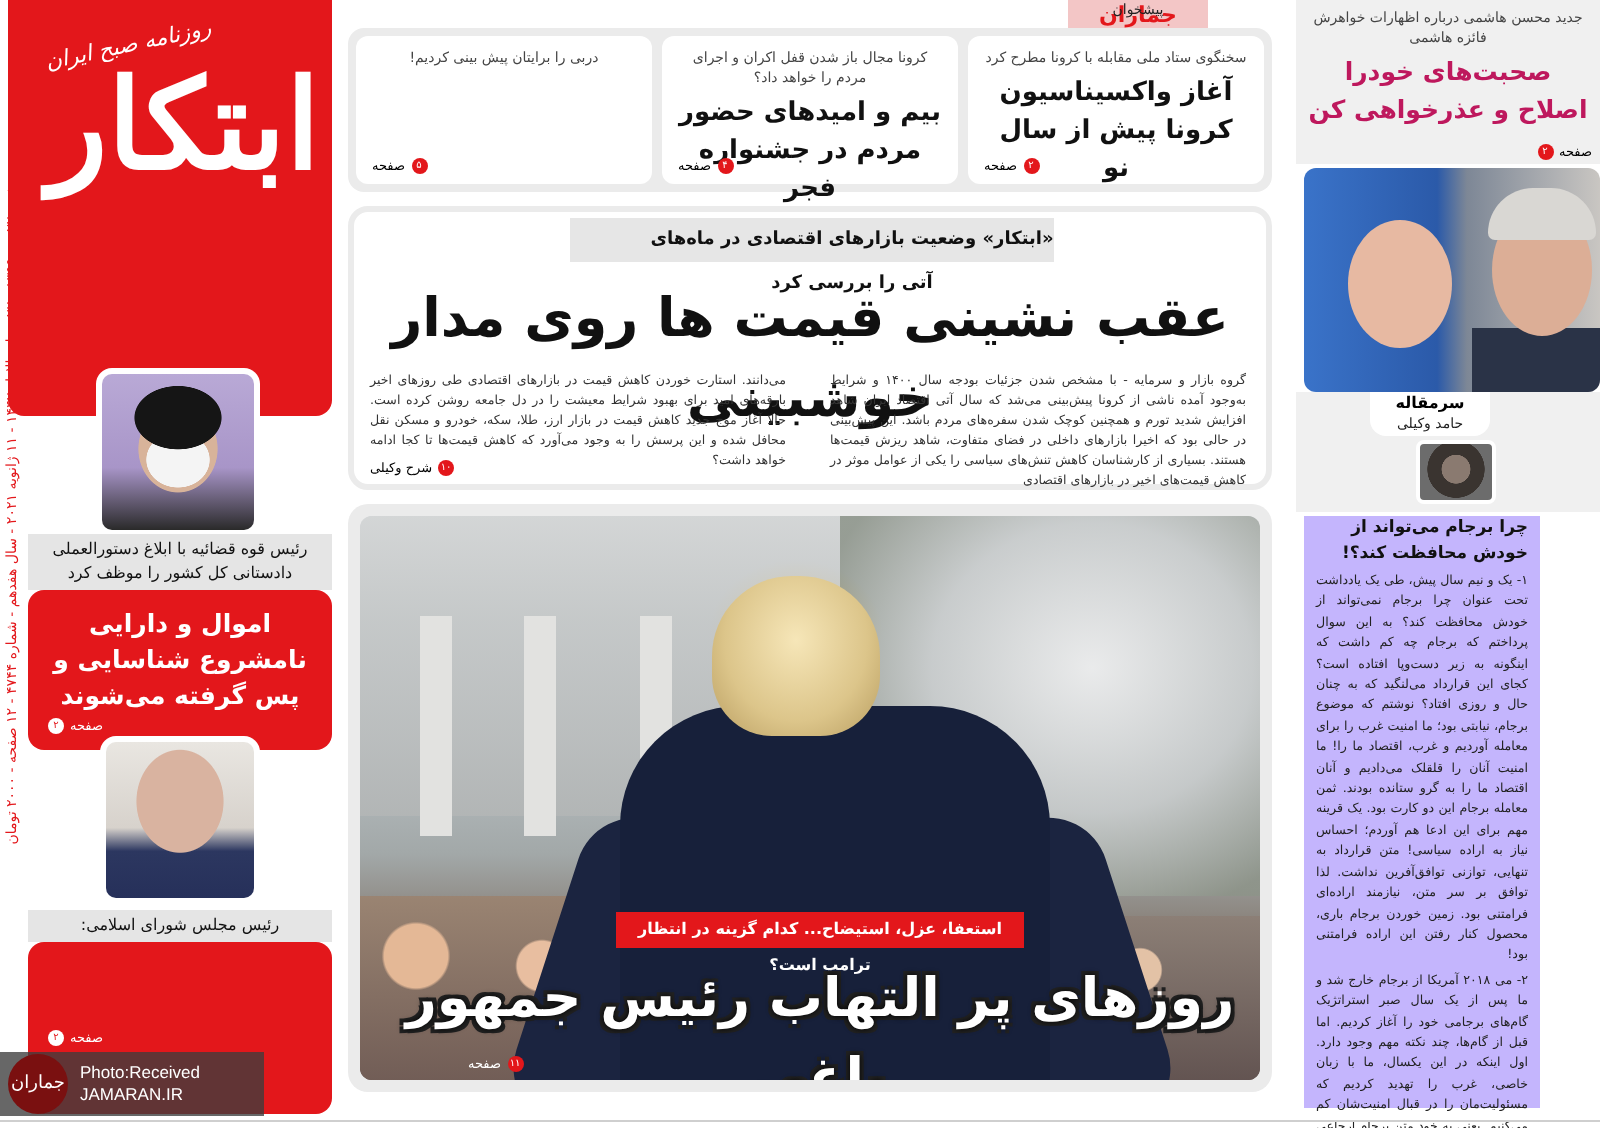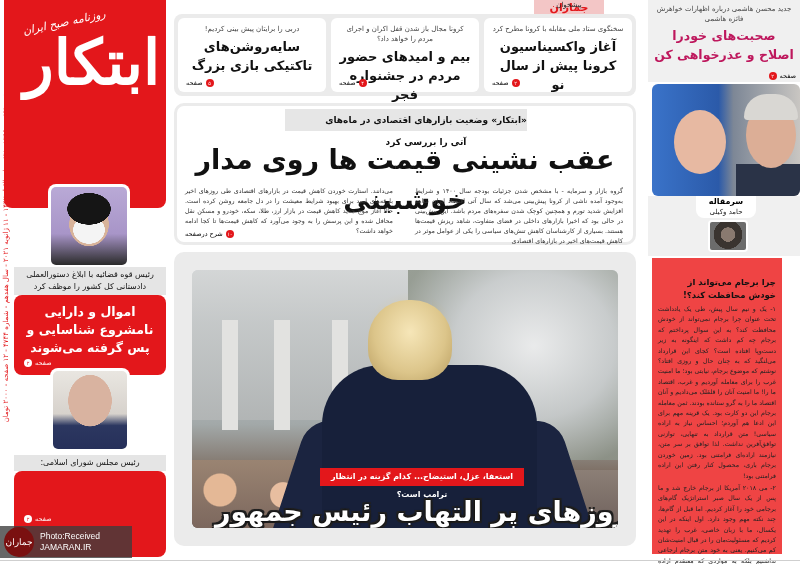--- a/index.html
+++ b/index.html
@@ -40,21 +40,21 @@
   
   .main-box { position: absolute; left: 174px; top: 103px; width: 462px; height: 142px; background: #fff; border: 3px solid #ebebeb; border-radius: 10px; }
   .main-kicker { position: absolute; left: 108px; top: 3px; width: 242px; height: 22px; background: #e6e6e6; font-weight: bold; font-size: 9px; line-height: 22px; text-align: center; direction: rtl; color: #111; padding-left: 40px; }
   .main-title { position: absolute; left: 6px; top: 34px; width: 444px; font-weight: bold; font-size: 27px; line-height: 40px; text-align: center; direction: rtl; color: #111; letter-spacing: -0.5px; }
   .main-body { position: absolute; top: 80px; width: 208px; font-size: 6.3px; line-height: 10px; color: #333; direction: rtl; text-align: justify; }
   .main-body.right { left: 238px; }
   .main-body.left { left: 8px; }
   .main-box .page-ref { position: absolute; left: 8px; top: 124px; }
 
   
-  .photo-box { position: absolute; left: 174px; top: 252px; width: 462px; height: 294px; background: #ebebeb; border-radius: 10px; padding: 18px; }
+  .photo-box { position: absolute; left: 174px; top: 252px; width: 462px; height: 294px; background: #ebebeb; border-radius: 10px; padding: 6px; }
   .photo { position: relative; width: 100%; height: 100%; border-radius: 6px; overflow: hidden;
     background:
       radial-gradient(ellipse 60px 50px at 218px 58px, #f2e2b0 0%, #d8c487 55%, rgba(216,196,135,0) 72%),
       linear-gradient(180deg, #cfd4d8 0%, #b9c0c4 40%, #a2a8a8 60%, #7a6a5e 80%, #5b4a44 100%); }
   .photo .building { position: absolute; left: 0; top: 0; width: 240px; height: 150px; background: linear-gradient(180deg,#d4d6d6 0%,#c5c8c8 35%, #b3b6b6 100%); opacity: .9; }
   .photo .col { position: absolute; top: 50px; width: 16px; height: 110px; background: #e2e2e0; }
   .photo .trees { position: absolute; right: 0; top: 0; width: 210px; height: 190px; background: radial-gradient(ellipse at 60% 40%, #f1f1f1 0%, #c9cccc 45%, #8d9489 80%); opacity: .85; }
   .photo .coat { position: absolute; left: 130px; top: 95px; width: 215px; height: 210px; background: #17203a; border-radius: 60px 60px 0 0; }
   .photo .arm-l { position: absolute; left: 92px; top: 150px; width: 70px; height: 160px; background: #1b2440; transform: rotate(18deg); border-radius: 30px; }
   .photo .arm-r { position: absolute; left: 320px; top: 150px; width: 70px; height: 160px; background: #1b2440; transform: rotate(-18deg); border-radius: 30px; }
@@ -71,25 +71,25 @@
   .right-top .kicker { font-size: 7px; line-height: 10px; color: #444; }
   .right-top .title { font-weight: bold; font-size: 12.5px; line-height: 19px; color: #be185d; margin-top: 2px; }
   .right-top .page-ref { position: absolute; right: 4px; top: 72px; }
   .duo-photo { position: absolute; left: 4px; top: 84px; width: 148px; height: 112px; border-radius: 6px; overflow: hidden;
     background: linear-gradient(90deg, #3a73c9 0%, #2b5aa9 45%, #7d8796 55%, #c9c6c2 100%); }
   .duo-photo .face-l { position: absolute; left: 22px; top: 26px; width: 52px; height: 64px; border-radius: 50%; background: #e7b9a2; }
   .duo-photo .face-r { position: absolute; left: 94px; top: 18px; width: 50px; height: 66px; border-radius: 50%; background: #dcae96; }
   .duo-photo .hair-r { position: absolute; left: 92px; top: 10px; width: 54px; height: 26px; border-radius: 26px 26px 4px 4px; background: #d9d7d3; }
   .duo-photo .suit-r { position: absolute; left: 84px; top: 80px; width: 70px; height: 40px; background: #2a3347; }
   .editorial { position: absolute; left: 0; top: 196px; width: 152px; height: 60px; background: #f0f0f0; }
-  .editorial .label-box { position: absolute; left: 48px; top: 0; width: 60px; height: 22px; background: #fff; border-radius: 0 0 8px 8px; text-align: center; direction: rtl; }
+  .editorial .label-box { position: absolute; left: 37px; top: 0; width: 60px; height: 22px; background: #fff; border-radius: 0 0 8px 8px; text-align: center; direction: rtl; }
   .editorial .label-box .t1 { font-weight: bold; font-size: 8px; line-height: 11px; }
   .editorial .label-box .t2 { font-size: 7px; line-height: 10px; color: #222; }
   .editorial .author-photo { position: absolute; left: 60px; top: 24px; width: 40px; height: 32px; border-radius: 4px; background: radial-gradient(circle at 50% 45%, #8a7a70 0 30%, #3a3430 31% 60%, #6c6c6c 61%); border: 2px solid #fff; }
-  .ed-body { position: absolute; left: 4px; top: 258px; width: 130px; height: 296px; background: #ef4444; padding: 18px 6px; direction: rtl; }
+  .ed-body { position: absolute; left: 4px; top: 258px; width: 118px; height: 296px; background: #c4b5fd; padding: 0 6px; direction: rtl; }
   .ed-body .ed-title { font-weight: bold; font-size: 8.5px; line-height: 13px; color: #111; text-align: right; }
   .ed-body p { font-size: 6.3px; line-height: 10.4px; color: #222; text-align: justify; margin-top: 2px; }
   .bottom-rule { position: absolute; left: 0; top: 560px; width: 800px; height: 1px; background: #cfcfcf; }
 </style>
 </head>
 <body>
 
 <div class="left-col">
   <div class="date-strip">
     <span>دوشنبه ۲۲ دی ۱۳۹۹ - ۲۷ جمادی‌الاول ۱۴۴۲ - ۱۱ ژانویه ۲۰۲۱ - سال هفدهم - شماره ۴۷۴۴ - ۱۲ صفحه - ۲۰۰۰ تومان</span>
@@ -131,21 +131,20 @@
   </div>
 </div>
 
 <div class="preview-badge" style="left:534px;">
   <small>پیشخوان</small>
   <span>جماران</span>
 </div>
 <div class="teaser-row">
   <div class="teaser">
     <div class="kicker">دربی را برایتان پیش بینی کردیم!</div>
-    <div class="title">سایه‌روشن‌های تاکتیکی بازی بزرگ</div>
     <div class="page-ref">
       <span class="dot">۵</span>
       <span>صفحه</span>
     </div>
   </div>
   <div class="teaser">
     <div class="kicker">کرونا مجال باز شدن قفل اکران و اجرای مردم را خواهد داد؟</div>
     <div class="title">بیم و امیدهای حضور مردم در جشنواره فجر</div>
     <div class="page-ref">
       <span class="dot">۴</span>
@@ -162,21 +161,21 @@
   </div>
 </div>
 
 <div class="main-box">
   <div class="main-kicker">«ابتکار» وضعیت بازارهای اقتصادی در ماه‌های آتی را بررسی کرد</div>
   <div class="main-title">عقب نشینی قیمت ها روی مدار خوشبینی</div>
   <div class="main-body right">گروه بازار و سرمایه - با مشخص شدن جزئیات بودجه سال ۱۴۰۰ و شرایط به‌وجود آمده ناشی از کرونا پیش‌بینی می‌شد که سال آتی اقتصاد ایران شاهد افزایش شدید تورم و همچنین کوچک شدن سفره‌های مردم باشد. این پیش‌بینی در حالی بود که اخیرا بازارهای داخلی در فضای متفاوت، شاهد ریزش قیمت‌ها هستند. بسیاری از کارشناسان کاهش تنش‌های سیاسی را یکی از عوامل موثر در کاهش قیمت‌های اخیر در بازارهای اقتصادی</div>
   <div class="main-body left">می‌دانند. استارت خوردن کاهش قیمت در بازارهای اقتصادی طی روزهای اخیر بارقه‌های امید برای بهبود شرایط معیشت را در دل جامعه روشن کرده است. حالا آغاز موج جدید کاهش قیمت در بازار ارز، طلا، سکه، خودرو و مسکن نقل محافل شده و این پرسش را به وجود می‌آورد که کاهش قیمت‌ها تا کجا ادامه خواهد داشت؟</div>
   <div class="page-ref">
     <span class="dot">۱۰</span>
-    <span>شرح درصفحه</span>
+    <span>شرح وکیلی</span>
   </div>
 </div>
 
 <div class="photo-box">
   <div class="photo">
     <div class="building"></div>
     <div class="col" style="left:30px;"></div>
     <div class="col" style="left:82px;"></div>
     <div class="col" style="left:140px;"></div>
     <div class="trees"></div>

